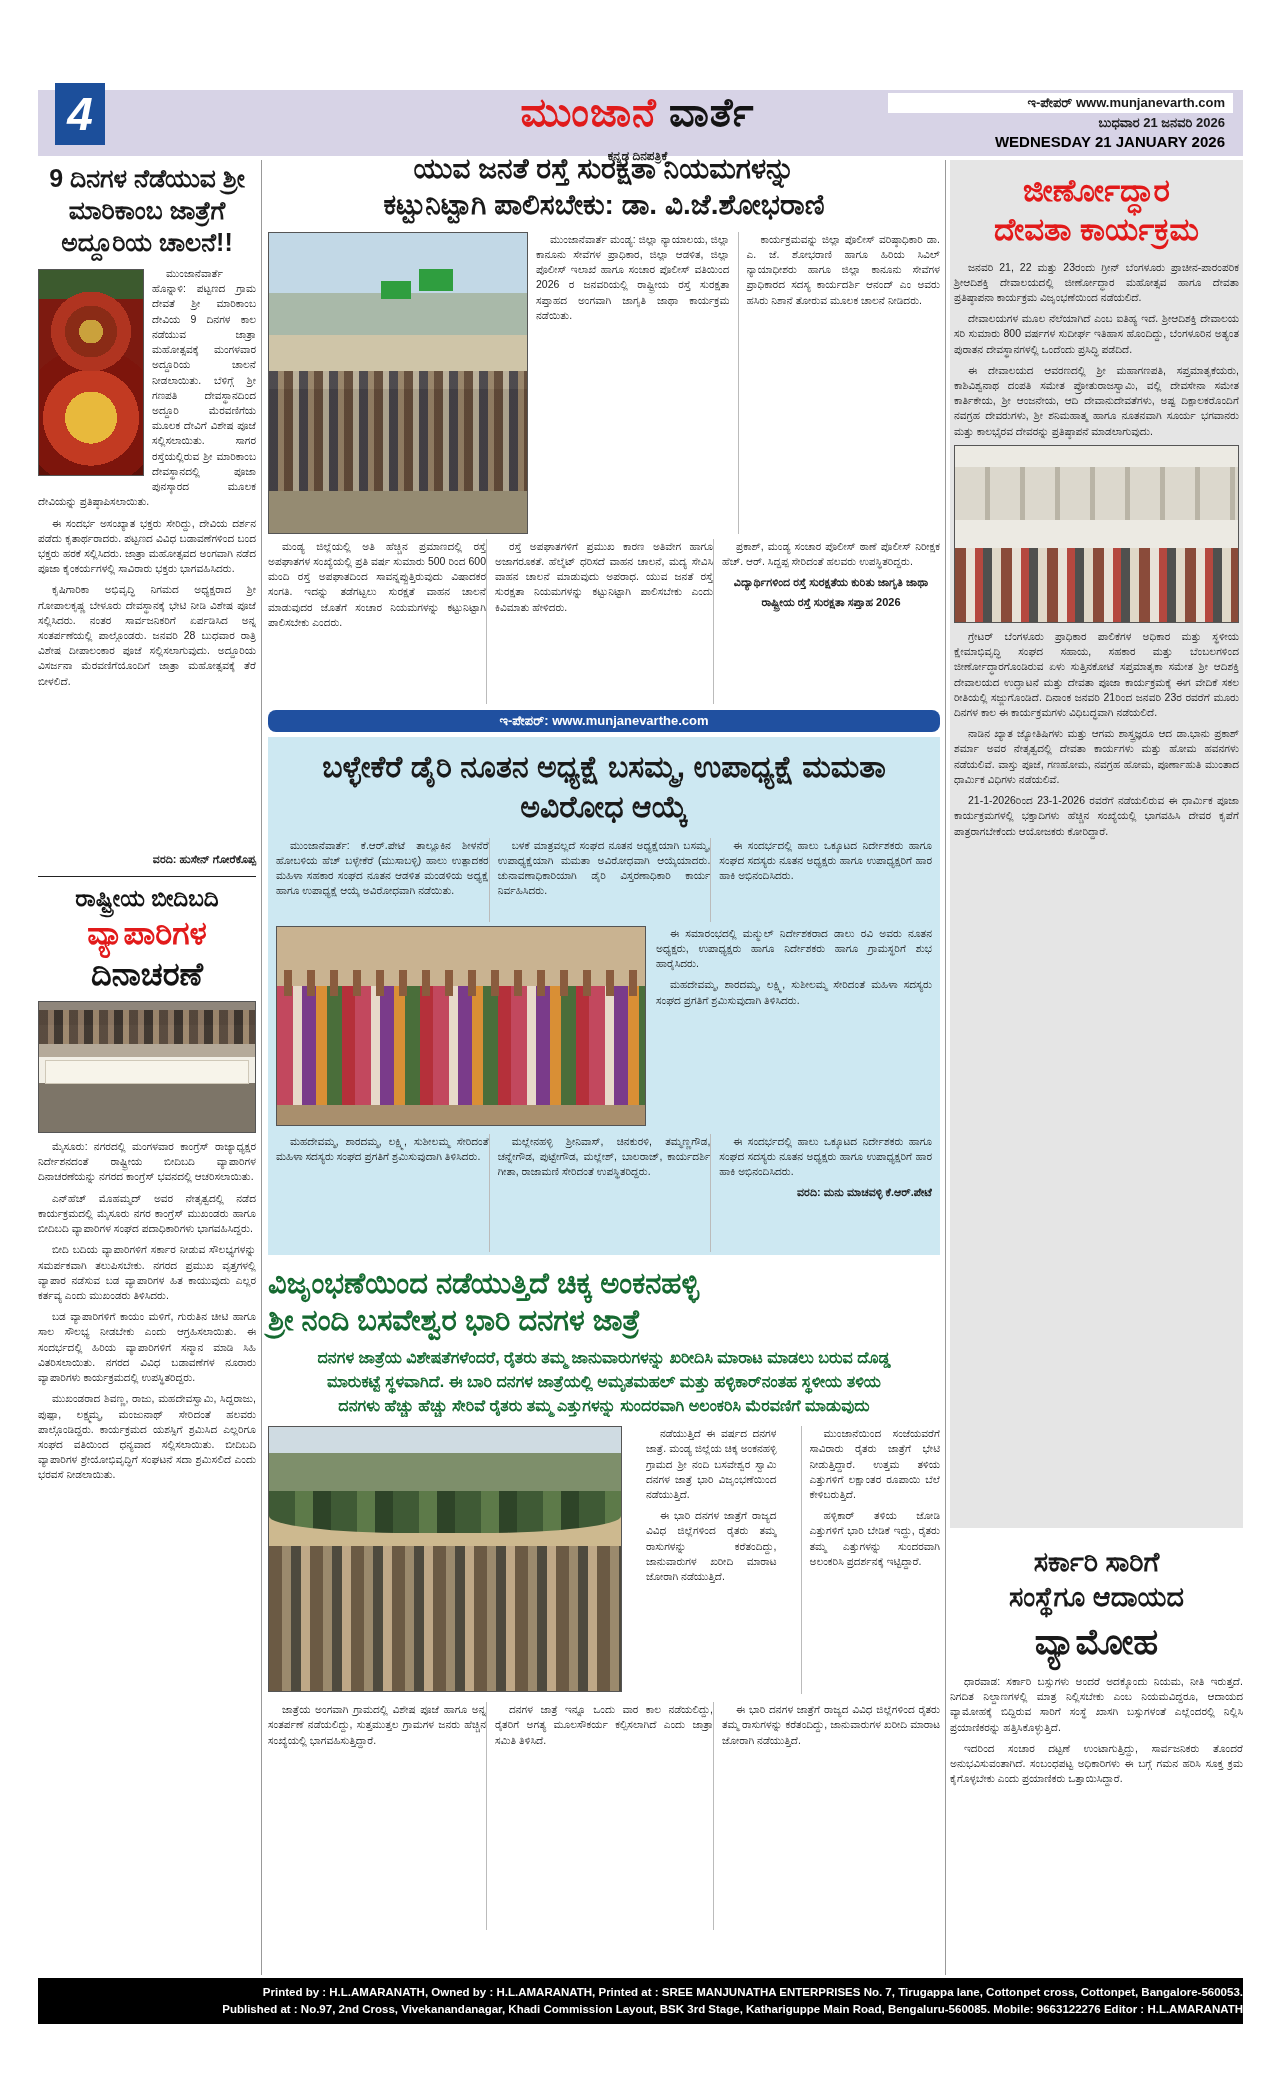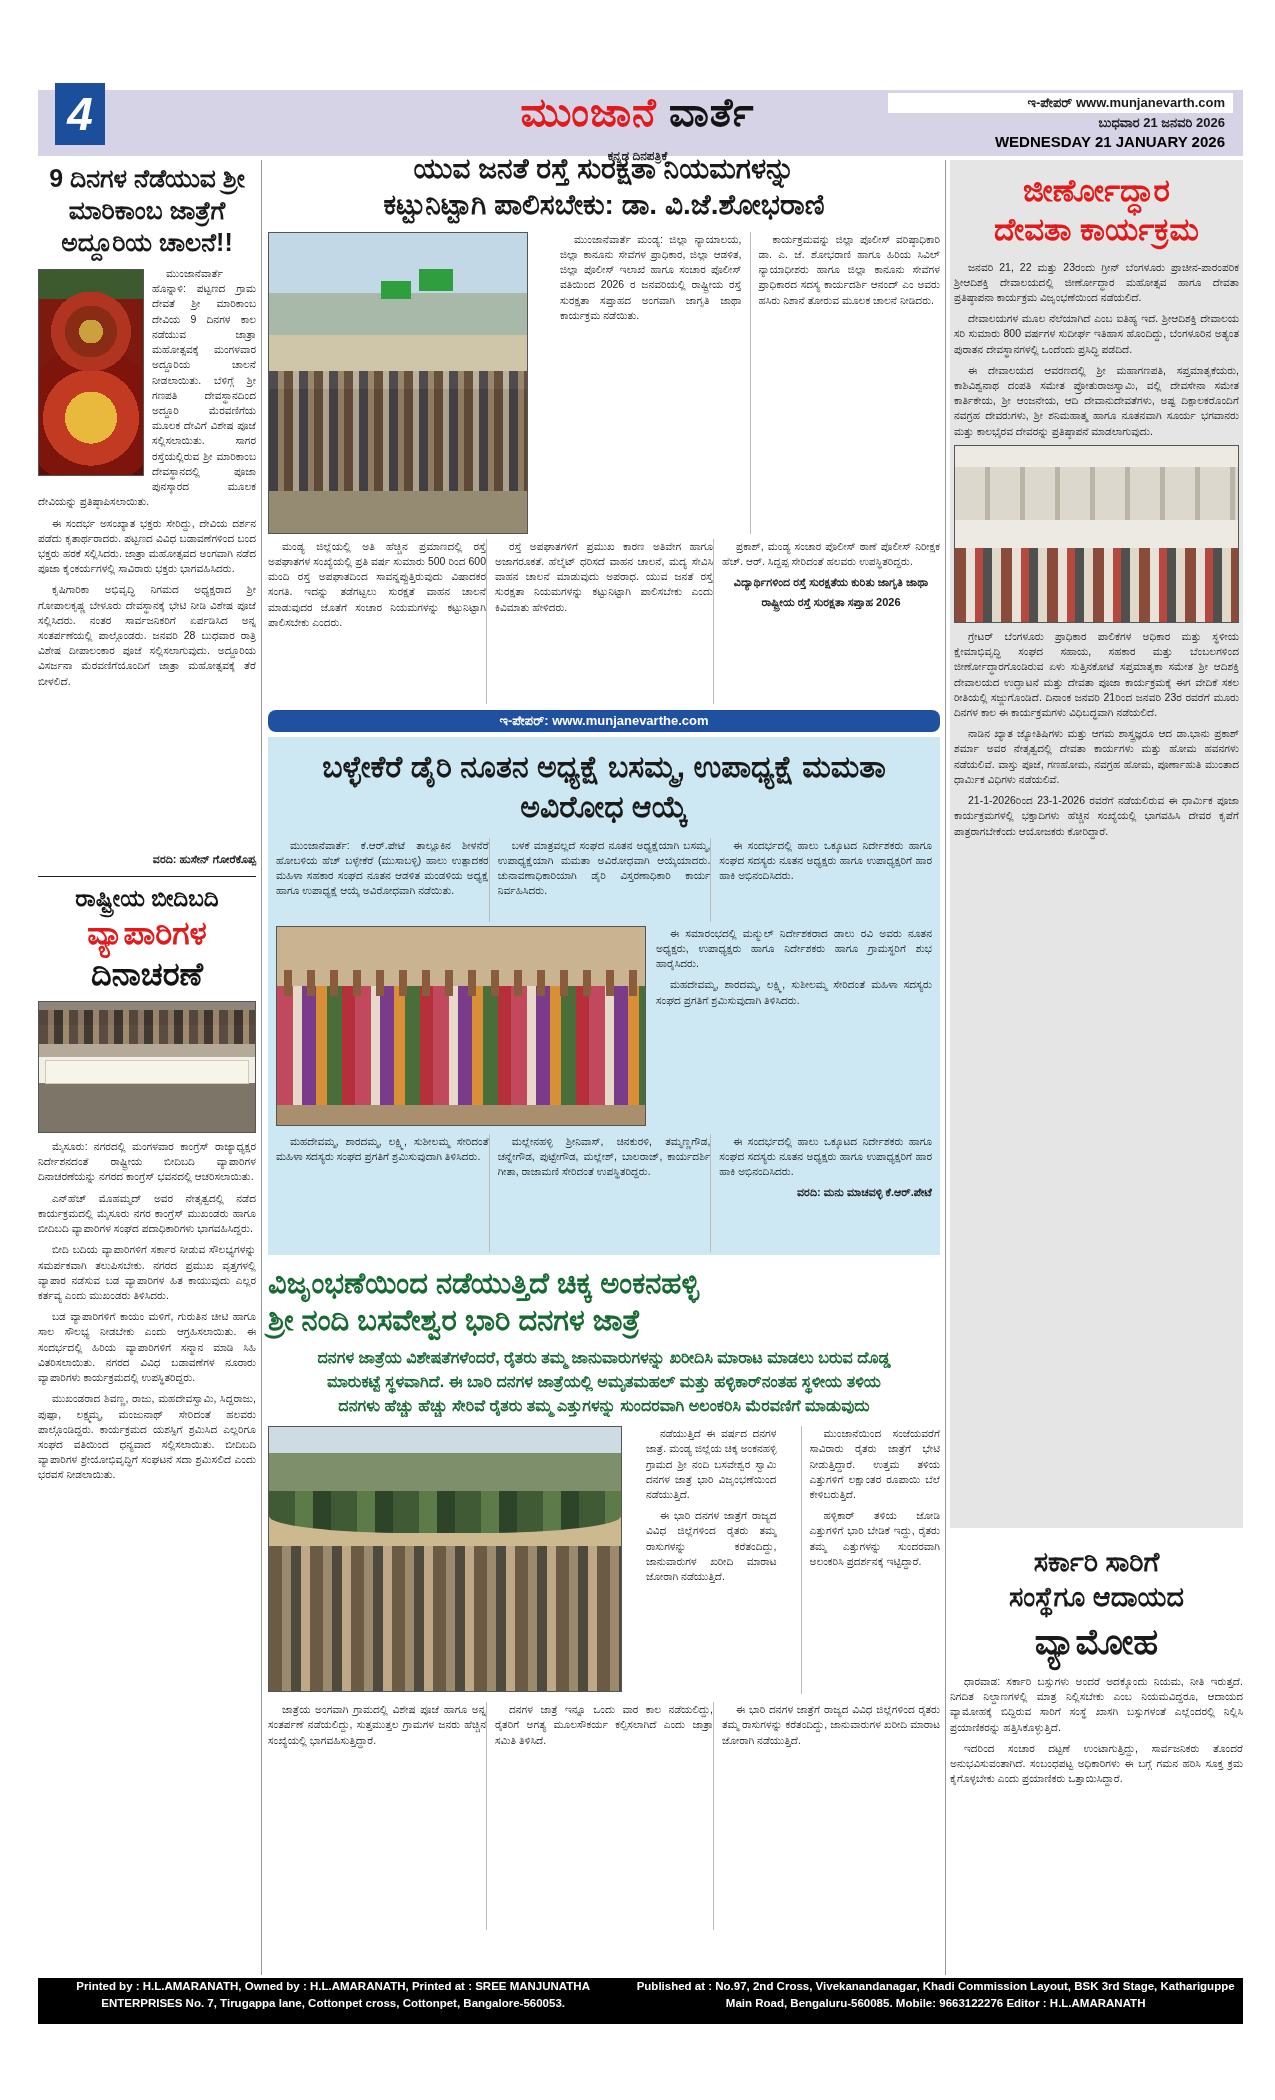--- a/index.html
+++ b/index.html
@@ -53,21 +53,21 @@
   .c-head{text-align:center;font-weight:bold;line-height:1.3;margin:0 0 8px;}
   .c-head .l{display:block;font-size:28px;}
   .c-top{display:flex;gap:8px;height:302px;overflow:hidden;}
   .photo-flag{width:258px;height:300px;flex:none;
      background:
        linear-gradient(180deg,#c2d8e6 0 20%, #a9b9a9 20% 34%, #cfc5a8 34% 52%, #958b72 52% 100%);}
   .photo-flag:before{content:"";position:absolute;left:0;right:0;top:46%;height:40%;
      background:repeating-linear-gradient(90deg,rgba(46,44,56,.8) 0 9px,rgba(140,118,92,.8) 9px 15px,rgba(84,60,44,.85) 15px 24px,rgba(180,170,150,.7) 24px 30px);}
   .photo-flag:after{content:"";position:absolute;left:58%;top:12%;width:34px;height:22px;background:#2f9e3f;
      box-shadow:-40px 10px 0 -2px #2f9e3f, 0 24px 0 -19px #555;}
-  .c-cols{display:flex;flex:1;gap:8px;margin-left:24px;}
+  .c-cols{display:flex;flex:1;gap:8px;}
   .c-col{flex:1;overflow:hidden;}
   .c-bottom{display:flex;height:165px;overflow:hidden;margin-top:5px;}
   .c-bcol{flex:1;overflow:hidden;}
   .c-sub{font-size:11px;font-weight:bold;text-align:center;line-height:1.4;margin:4px 0;}
   
   .ebar{position:relative;margin-top:6px;height:22px;background:#2050a0;color:#fff;
         display:flex;align-items:center;justify-content:center;font-size:13px;font-weight:bold;border-radius:8px;}
   
   .d-panel{margin-top:5px;background:#cde8f2;padding:8px;height:502px;overflow:hidden;}
   .d-head{font-size:30px;font-weight:bold;text-align:center;line-height:1.35;margin:2px 8px 10px;}
@@ -107,21 +107,21 @@
      background:repeating-linear-gradient(90deg,#dcd8cd 0 30px,#b9b4a6 30px 35px);}
   .photo-temple:after{content:"";position:absolute;left:0;right:0;bottom:0;height:42%;
      background:repeating-linear-gradient(90deg,#8a4b3a 0 11px,#e8e2d8 11px 20px,#b5483f 20px 28px,#50504e 28px 37px,#e0d8c8 37px 46px);}
   .g-sec{position:absolute;left:0;top:1385px;width:293px;}
   .g-head{text-align:center;font-weight:bold;line-height:1.3;margin-bottom:8px;}
   .g-head .l12{display:block;font-size:27px;}
   .g-head .l3{display:block;font-size:36px;margin-top:4px;}
   .g-body{height:245px;overflow:hidden;}
   
   .footer{position:absolute;left:38px;top:1978px;width:1205px;height:46px;background:#000;
-          color:#fff;display:flex;flex-direction:row;align-items:flex-start;justify-content:center;
+          color:#fff;display:flex;flex-direction:column;align-items:flex-end;justify-content:center;
           font-size:11.5px;font-weight:bold;line-height:1.5;text-align:center;}
 </style>
 </head>
 <body>
 
 <div class="page">
 
   <div class="band"></div>
   <div class="pagenum">4</div>
   <div class="logo">

